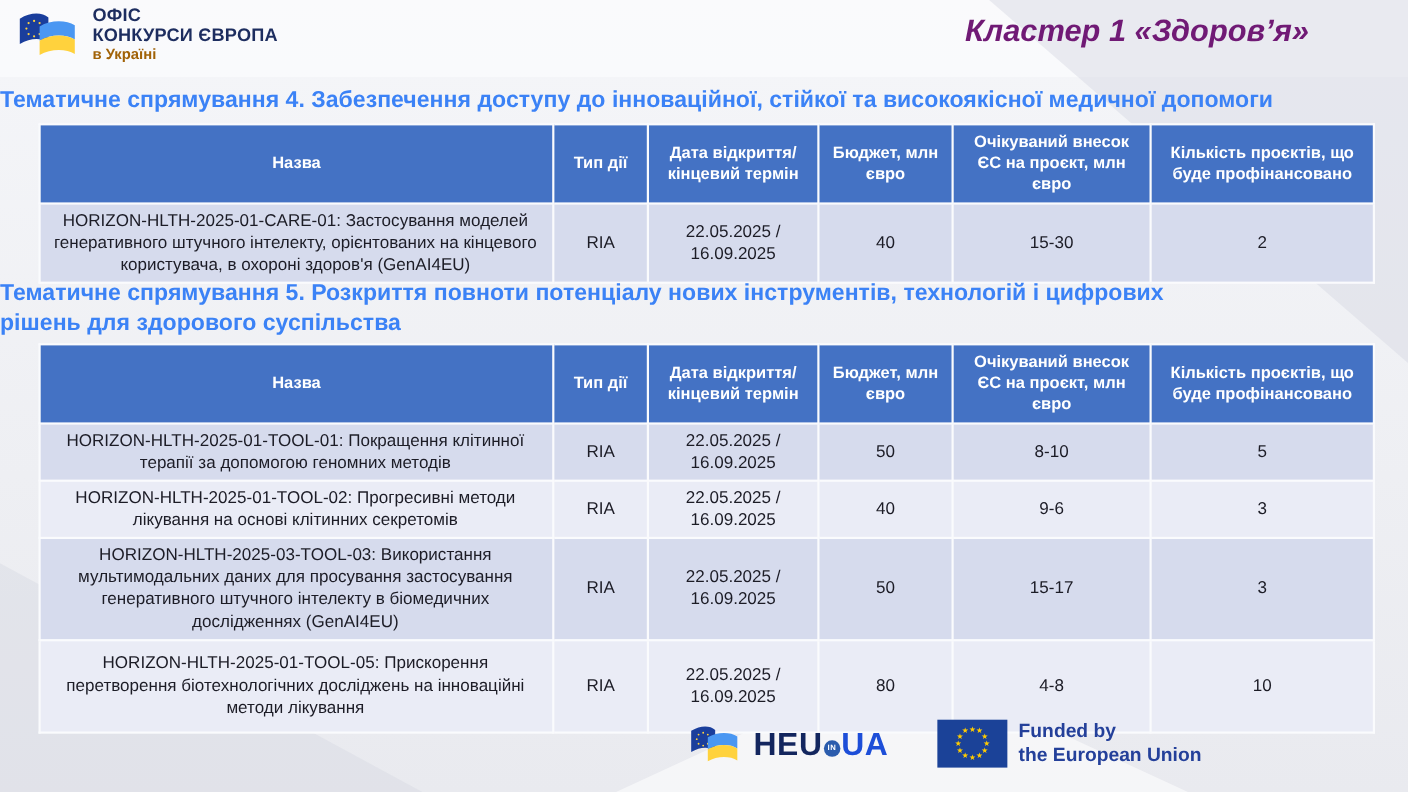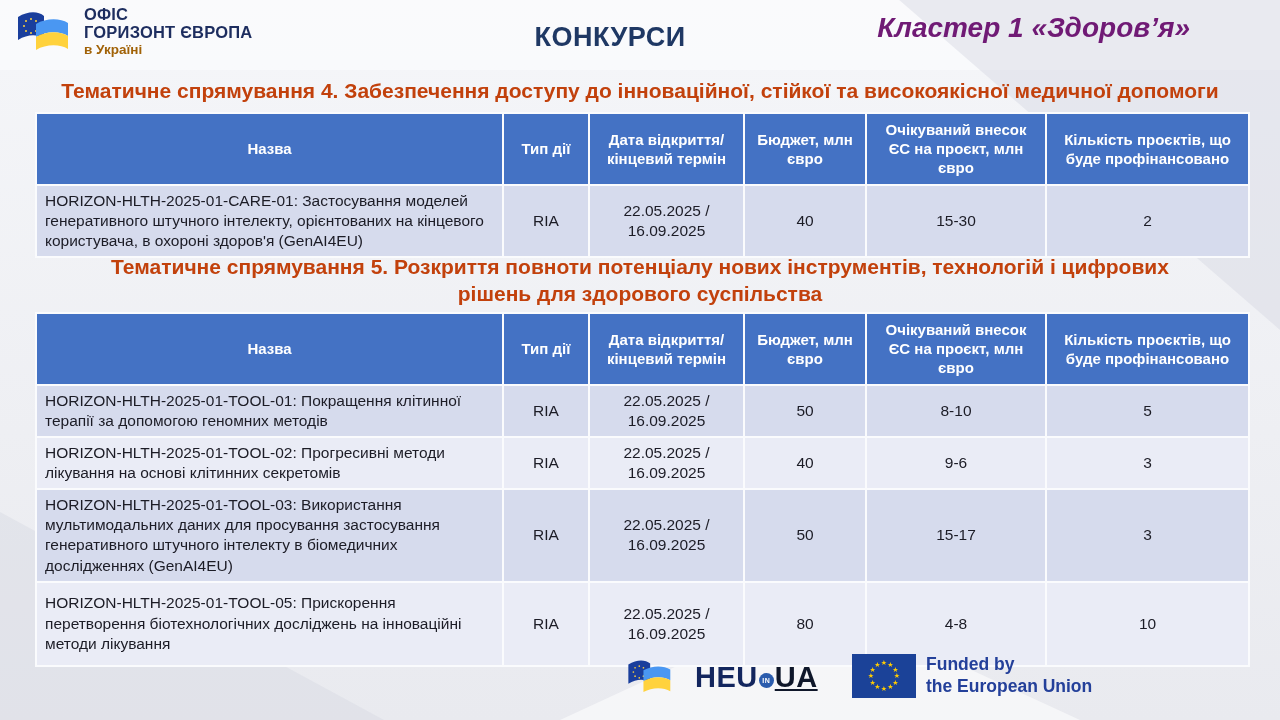--- a/index.html
+++ b/index.html
@@ -28,55 +28,55 @@
   .office-logo-text { line-height:1.08; }
   .office-logo-text .l1, .office-logo-text .l2 {
     font-weight:800; font-size:16.5px; color:#1d2d5f; letter-spacing:0.2px; }
   .office-logo-text .l3 { font-weight:700; font-size:13.5px; color:#a16207; margin-top:1px; }
   .slide-title { position:absolute; left:50%; top:22px; transform:translateX(-50%);
     font-size:27px; font-weight:800; color:#1f3864; letter-spacing:0.5px; }
   .cluster-subtitle { position:absolute; right:30px; top:12px;
     font-size:28px; font-weight:700; font-style:italic; color:#701a75; }
 
   
-  .section-heading { position:absolute; left:0; width:1280px; text-align:center;
-    font-weight:700; font-size:21px; color:#c2410c; line-height:1.28; }
+  .section-heading { position:absolute; left:0; width:1280px; 
+    font-weight:700; font-size:21px; color:#3b82f6; line-height:1.28; }
   .section-heading.s4 { top:78px; }
   .section-heading.s5 { top:254px; }
   .section-heading.s5 .inner { display:inline-block; max-width:1130px; }
 
   
   table { position:absolute; left:35px; border-collapse:collapse; table-layout:fixed;
     width:1213px; }
   .table-s4 { top:112px; }
   .table-s5 { top:312px; }
   th { background:#4472c4; color:#ffffff; font-weight:700; font-size:15px;
     text-align:center; vertical-align:middle; line-height:1.28;
     padding:6px 8px; border:2px solid #fafbfd; }
   td { font-size:15.5px; color:#1c1c26; text-align:center; vertical-align:middle;
     line-height:1.3; padding:5px 10px; border:2px solid #fafbfd; }
-  td:first-child { text-align:left; padding-left:8px; }
+  td:first-child { text-align:center; padding-left:8px; }
   tbody tr:nth-child(odd) td { background:#d6dbed; }
   tbody tr:nth-child(even) td { background:#eaecf6; }
   .table-s4 th, .table-s5 th { height:54px; }
   .table-s4 tbody td { height:56px; }
   .table-s5 tbody tr:nth-child(1) td { height:38px; }
   .table-s5 tbody tr:nth-child(2) td { height:38px; }
   .table-s5 tbody tr:nth-child(3) td { height:80px; }
   .table-s5 tbody tr:nth-child(4) td { height:72px; }
 
   
   .footer { position:absolute; top:646px; left:0; width:1280px; height:72px; }
-  .heu-logo { position:absolute; left:625px; top:10px; display:flex; align-items:center; gap:18px;justify-content:flex-end; }
+  .heu-logo { position:absolute; left:625px; top:10px; display:flex; align-items:center; gap:8px;justify-content:flex-end; }
   .heu-text { font-weight:800; font-size:29px; letter-spacing:0.5px; display:flex; align-items:center; }
   .heu-text .heu { color:#13265e; }
   .heu-text .in-badge { display:inline-flex; align-items:center; justify-content:center;
     width:15px; height:15px; border-radius:50%; background:#2b5cad; color:#fff;
     font-size:7px; font-weight:700; margin:6px 1px 0 1px; }
-  .heu-text .ua { color:#0f172a;text-decoration:underline; }
+  .heu-text .ua { color:#1d4ed8; }
   .funded-logo { position:absolute; left:852px; top:8px; display:flex; align-items:center; gap:10px; }
   .funded-text { font-weight:700; font-size:17.5px; color:#24409a; line-height:1.25; }
   .nrfu-logo { position:absolute; left:1102px; top:2px; display:flex; align-items:center; gap:4px; }
   .nrfu-text { font-weight:800; font-size:28px; color:#00a05f; letter-spacing:1px; }
 </style>
 </head>
 <body>
 
 <div class="bg-deco topband"></div>
 <div class="bg-deco tr"></div>
@@ -95,25 +95,24 @@
           <circle cx="17" cy="26" r="1"></circle>
           <circle cx="12" cy="24" r="1"></circle>
         <circle cx="10" cy="19" r="1"></circle>
           <circle cx="12" cy="14" r="1"></circle>
       </g>
       <path d="M22 17 C32 11, 46 11, 54 16 L54 29 C46 24, 32 24, 22 30 Z" fill="#4a97f2"></path>
       <path d="M22 30 C32 24, 46 24, 54 29 L54 42 C46 37, 32 37, 22 43 Z" fill="#ffd23d"></path>
     </svg>
     <div class="office-logo-text">
       <div class="l1">ОФІС</div>
-      <div class="l2">ГОРИЗОНТ ЄВРОПА</div>
+      <div class="l2">КОНКУРСИ ЄВРОПА</div>
       <div class="l3">в Україні</div>
     </div>
   </div>
-  <div class="slide-title">КОНКУРСИ</div>
   <div class="cluster-subtitle">Кластер 1 «Здоров’я»</div>
 </div>
 
 <div class="section-heading s4">
   <span class="inner">Тематичне спрямування 4. Забезпечення доступу до інноваційної, стійкої та високоякісної медичної допомоги</span>
 </div>
 
 <table class="table-s4">
   <colgroup>
     <col style="width:467px">
@@ -179,21 +178,21 @@
       </tr>
       <tr>
         <td>HORIZON-HLTH-2025-01-TOOL-02: Прогресивні методи лікування на основі клітинних секретомів</td>
         <td>RIA</td>
         <td>22.05.2025 / 16.09.2025</td>
         <td>40</td>
         <td>9-6</td>
         <td>3</td>
       </tr>
       <tr>
-        <td>HORIZON-HLTH-2025-01-TOOL-03: Використання мультимодальних даних для просування застосування генеративного штучного інтелекту в біомедичних дослідженнях (GenAI4EU)</td>
+        <td>HORIZON-HLTH-2025-03-TOOL-03: Використання мультимодальних даних для просування застосування генеративного штучного інтелекту в біомедичних дослідженнях (GenAI4EU)</td>
         <td>RIA</td>
         <td>22.05.2025 / 16.09.2025</td>
         <td>50</td>
         <td>15-17</td>
         <td>3</td>
       </tr>
       <tr>
         <td>HORIZON-HLTH-2025-01-TOOL-05: Прискорення перетворення біотехнологічних досліджень на інноваційні методи лікування</td>
         <td>RIA</td>
         <td>22.05.2025 / 16.09.2025</td>

